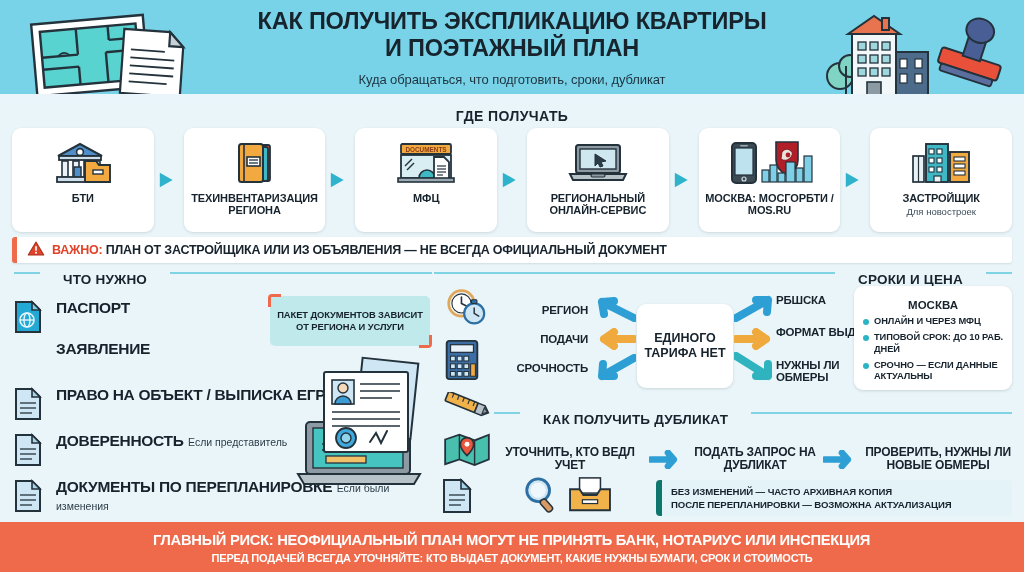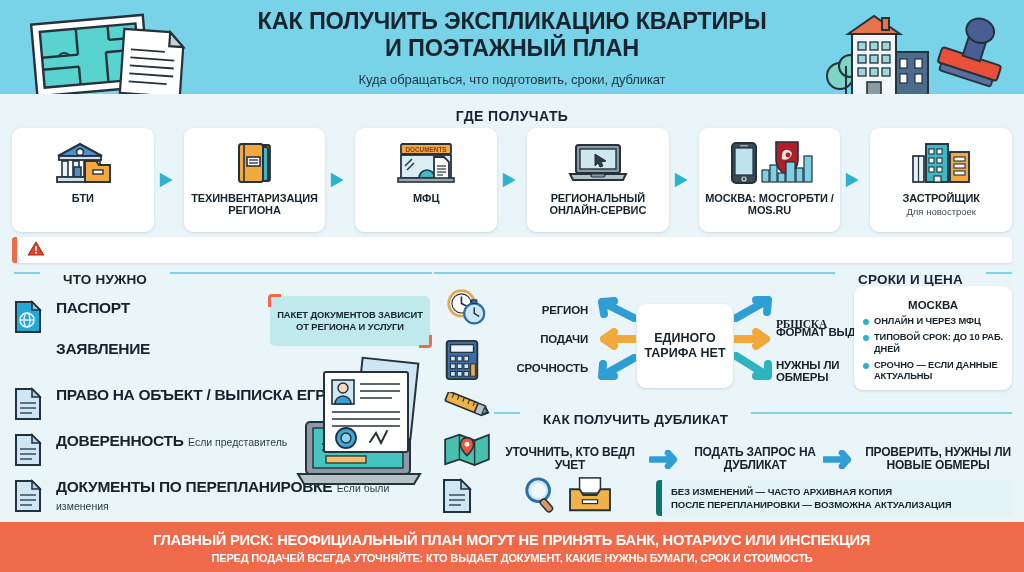--- a/index.html
+++ b/index.html
@@ -411,20 +411,21 @@
   </div>
 
   <div class="alert">
     <span>
       <svg viewBox="0 0 22 20" width="18" height="17">
         <path d="M11 2 L20.5 18 H1.5 Z" fill="#e0422a" stroke="#a8301c" stroke-width="1.3" stroke-linejoin="round"></path>
         <rect x="10" y="7" width="2" height="6" rx="1" fill="#fff"></rect>
         <circle cx="11" cy="15.2" r="1.2" fill="#fff"></circle>
       </svg>
     </span>
+    <span class="atxt"><span class="astrong">ВАЖНО:</span> <span>ПЛАН ОТ ЗАСТРОЙЩИКА ИЛИ ИЗ ОБЪЯВЛЕНИЯ — НЕ ВСЕГДА ОФИЦИАЛЬНЫЙ ДОКУМЕНТ</span></span>
   </div>
 
   <div class="left-col">
     <div class="sec-head">
       <span class="rule short"></span>
       <span class="stxt">ЧТО НУЖНО</span>
       <span class="rule"></span>
     </div>
 
     <div class="pkg-callout">
@@ -631,21 +632,21 @@
 
     <div class="terms-wrap">
       <div class="center-box">
         <span class="cb-txt">ЕДИНОГО ТАРИФА НЕТ</span>
       </div>
 
       <div class="term-lbl tl-left" style="left:0; top:16px; width:94px;">РЕГИОН</div>
       <div class="term-lbl tl-left" style="left:0; top:45px; width:94px;">ПОДАЧИ</div>
       <div class="term-lbl tl-left" style="left:0; top:74px; width:94px;">СРОЧНОСТЬ</div>
 
-      <div class="term-lbl tl-right" style="left:282px; top:30px; width:108px;font-family:Liberation Serif, serif;">РБШСКА</div>
+      <div class="term-lbl tl-right" style="left:282px; top:6px; width:108px;">РБШСКА</div>
       <div class="term-lbl tl-right" style="left:282px; top:38px; width:108px;">ФОРМАТ ВЫДАЧИ</div>
       <div class="term-lbl tl-right" style="left:282px; top:71px; width:108px;">НУЖНЫ ЛИ ОБМЕРЫ</div>
 
       <svg class="arrw" style="left:96px; top:8px;" width="46" height="26">
         <path d="M44 22 L12 6 M12 6 L24 5 M12 6 L14 18" stroke="#2e9fd4" stroke-width="8" fill="none" stroke-linecap="round" stroke-linejoin="round"></path>
       </svg>
       <svg class="arrw" style="left:96px; top:40px;" width="46" height="22">
         <path d="M44 11 L14 11 M14 11 L24 4 M14 11 L24 18" stroke="#f0a93c" stroke-width="8" fill="none" stroke-linecap="round" stroke-linejoin="round"></path>
       </svg>
       <svg class="arrw" style="left:96px; top:66px;" width="46" height="28">

